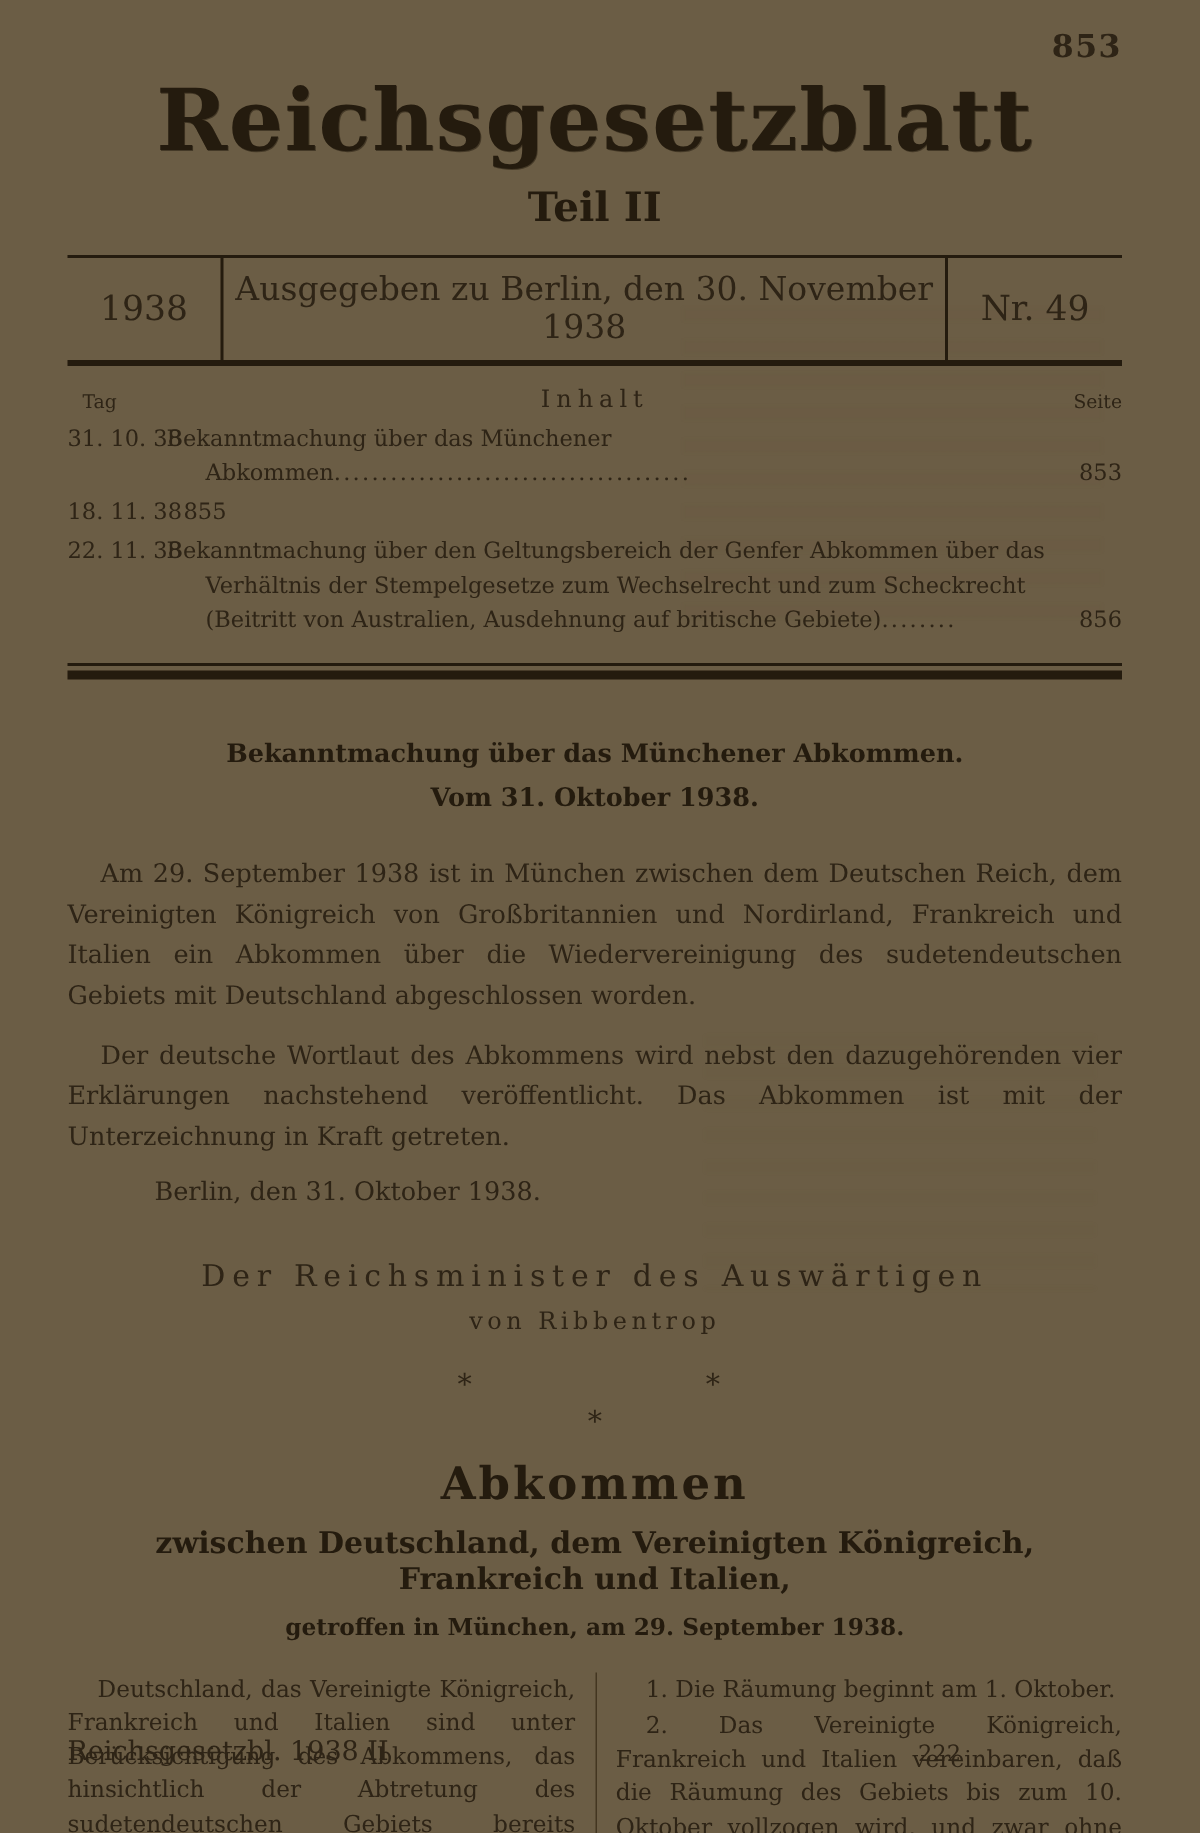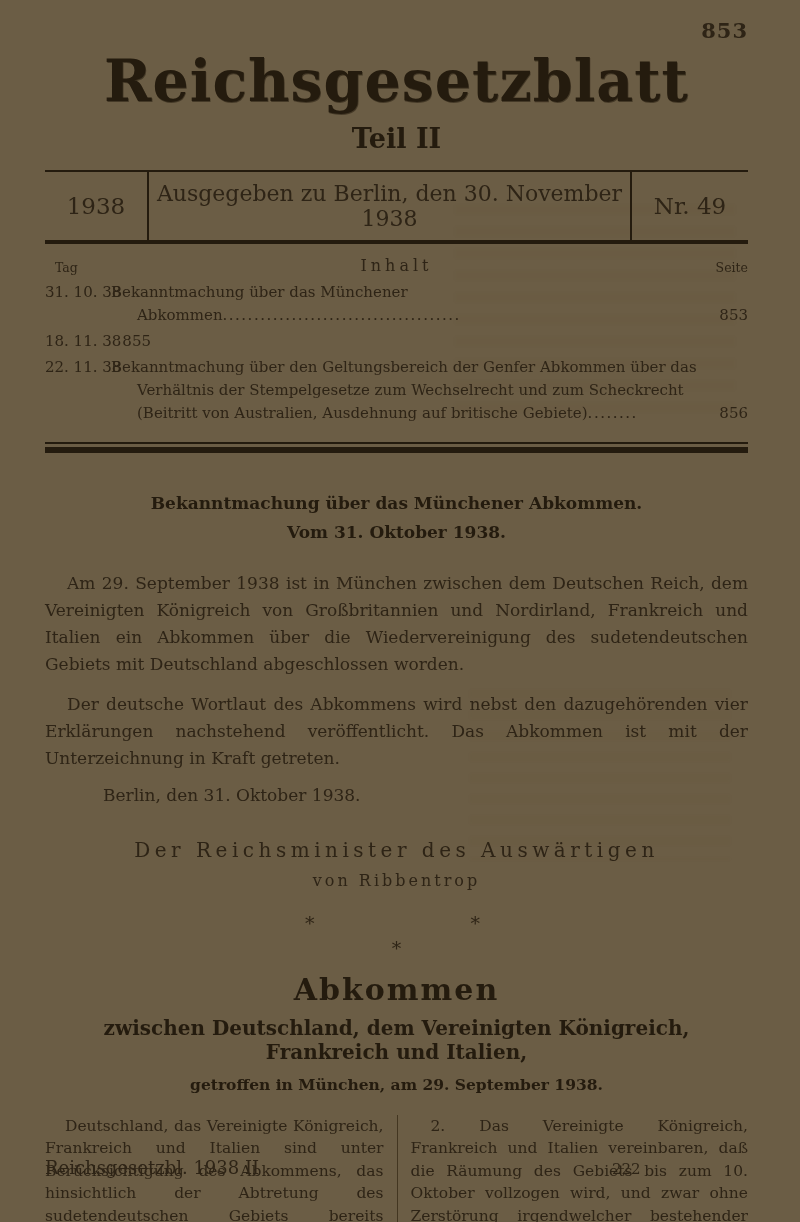--- a/index.html
+++ b/index.html
@@ -157,20 +157,21 @@
 
     <div class="agr-title">Abkommen</div>
     <div class="agr-sub">zwischen Deutschland, dem Vereinigten Königreich, Frankreich und Italien,</div>
     <div class="agr-sub2">getroffen in München, am 29. September 1938.</div>
 
     <div class="columns">
       <div class="col-left">
         <p>Deutschland, das Vereinigte Königreich, Frankreich und Italien sind unter Berücksichtigung des Abkommens, das hinsichtlich der Abtretung des sudetendeutschen Gebiets bereits grundsätzlich erzielt wurde, über folgende Bedingungen und Modalitäten dieser Abtretung und über die danach zu ergreifenden Maßnahmen übereingekommen und erklären sich durch dieses Abkommen einzeln verantwortlich für die zur Sicherung seiner Erfüllung notwendigen Schritte.</p>
       </div>
       <div class="col-right">
+        <p>1. Die Räumung beginnt am 1. Oktober.</p>
         <p>2. Das Vereinigte Königreich, Frankreich und Italien vereinbaren, daß die Räumung des Gebiets bis zum 10. Oktober vollzogen wird, und zwar ohne Zerstörung irgendwelcher bestehender Einrichtungen, und daß die Tschechoslowakische Regierung die Verantwortung dafür trägt, daß die Räumung ohne Beschädigung der bezeichneten Einrichtungen durchgeführt wird.</p>
       </div>
     </div>
 
   </div>
 
   <div class="footer-imprint">Reichsgesetzbl. 1938 II</div>
   <div class="footer-sheet">222</div>
 
 </div>

